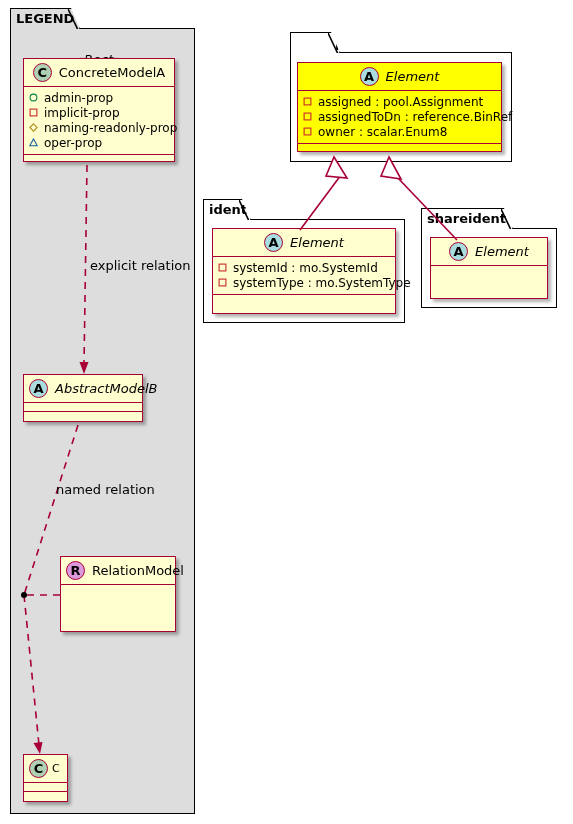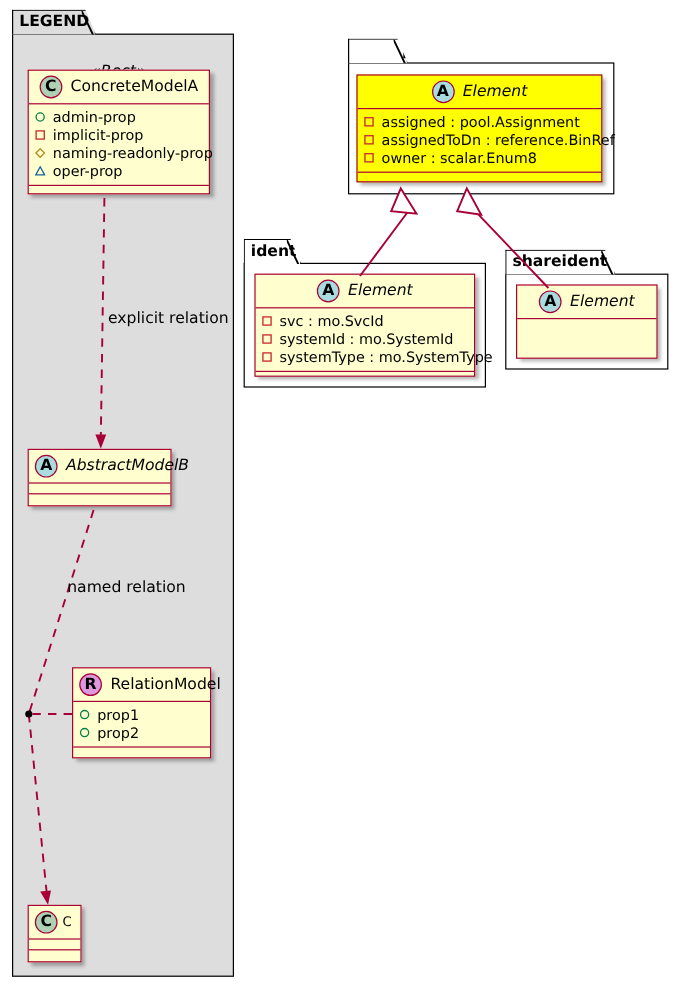--- a/index.html
+++ b/index.html
@@ -202,34 +202,20 @@
     </div>
     <div class="cls-attrs empty"></div>
     <div class="cls-methods"></div>
   </div>
 
   <div class="cls" style="left:60px; top:556px; width:116px; height:76px;">
     <div class="cls-title" style="justify-content:flex-start; padding-left:5px;">
       <span class="badge badge-R">R</span>
       <span class="tname">RelationModel</span>
     </div>
-    <div class="cls-attrs">
-      <div class="attr">
-        <svg class="vis" viewBox="0 0 9 9">
-          <circle cx="4.5" cy="4.5" r="3.4" fill="none" stroke="#038048" stroke-width="1.1"></circle>
-        </svg>
-        <span class="atxt">prop1</span>
-      </div>
-      <div class="attr">
-        <svg class="vis" viewBox="0 0 9 9">
-          <circle cx="4.5" cy="4.5" r="3.4" fill="none" stroke="#038048" stroke-width="1.1"></circle>
-        </svg>
-        <span class="atxt">prop2</span>
-      </div>
-    </div>
     <div class="cls-methods"></div>
   </div>
 
   <div class="cls" style="left:23px; top:754px; width:45px; height:48px;">
     <div class="cls-title" style="justify-content:flex-start; padding-left:5px;">
       <span class="badge badge-C">C</span>
       <span class="tname" style="font-size:11px; margin-left:4px;">C</span>
     </div>
     <div class="cls-attrs empty"></div>
     <div class="cls-methods"></div>
@@ -282,26 +268,20 @@
   <div class="cls" style="left:212px; top:228px; width:184px; height:86px;">
     <div class="cls-title">
       <span class="badge badge-A">A</span>
       <span class="tname abstract">Element</span>
     </div>
     <div class="cls-attrs">
       <div class="attr">
         <svg class="vis" viewBox="0 0 9 9">
           <rect x="1.1" y="1.1" width="6.8" height="6.8" fill="none" stroke="#C82930" stroke-width="1.1"></rect>
         </svg>
-        <span class="atxt">svc : mo.SvcId</span>
-      </div>
-      <div class="attr">
-        <svg class="vis" viewBox="0 0 9 9">
-          <rect x="1.1" y="1.1" width="6.8" height="6.8" fill="none" stroke="#C82930" stroke-width="1.1"></rect>
-        </svg>
         <span class="atxt">systemId : mo.SystemId</span>
       </div>
       <div class="attr">
         <svg class="vis" viewBox="0 0 9 9">
           <rect x="1.1" y="1.1" width="6.8" height="6.8" fill="none" stroke="#C82930" stroke-width="1.1"></rect>
         </svg>
         <span class="atxt">systemType : mo.SystemType</span>
       </div>
     </div>
     <div class="cls-methods"></div>

